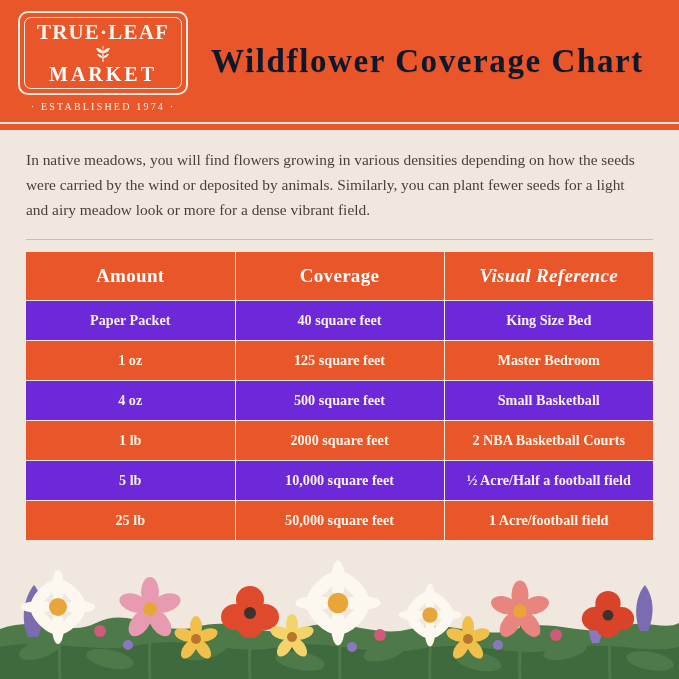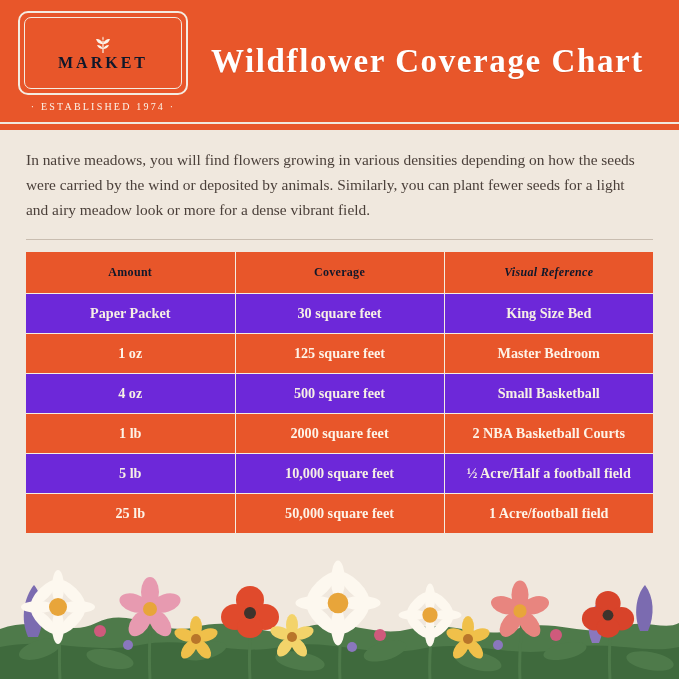--- a/index.html
+++ b/index.html
@@ -74,22 +74,22 @@
     line-height: 1;
     margin-bottom: 1px;
     z-index: 2;
   }
   .logo-sheaf {
     z-index: 2;
     line-height: 0;
     margin: 1px 0 1px 0;
   }
   .logo-line2 {
-    color: #0f172a;
-    font-size: 16px;
+    color: #ffffff;
+    font-size: 20px;
     letter-spacing: 3px;
     font-weight: bold;
     line-height: 1;
     z-index: 2;
   }
   .logo-est {
     color: #fbf4ea;
     font-size: 8.5px;
     letter-spacing: 2.2px;
     margin-top: 7px;
@@ -101,21 +101,21 @@
   }
   .logo-box-outer {
     position: relative;
     display: flex;
     flex-direction: column;
     align-items: center;
   }
   .header-title {
     flex: 1;
     text-align: center;
-    color: #ffffff;
+    color: #0f172a;
     font-size: 33px;
     letter-spacing: 1.6px;
     font-family: "Liberation Serif", serif;
     font-weight: bold;
     padding-right: 24px;
     text-shadow: 0 1px 0 rgba(0,0,0,0.08);
   }
 
   
   .header-rule {
@@ -148,22 +148,22 @@
     width: 100%;
     border-collapse: collapse;
     table-layout: fixed;
   }
   th, td {
     text-align: center;
     font-family: "Liberation Serif", serif;
   }
   thead th {
     background: #e8562a;
-    color: #0f172a;
-    font-size: 12px;
+    color: #ffffff;
+    font-size: 19px;
     font-weight: bold;
     padding: 13px 4px;
     letter-spacing: 0.3px;
     border-right: 1px solid #f4ece1;
   }
   thead th:last-child { border-right: none; font-style: italic; }
   tbody td {
     font-size: 14.2px;
     font-weight: bold;
     padding: 11px 4px;
@@ -192,20 +192,21 @@
 </style>
 </head>
 <body>
 
 <div class="page">
 
   <div class="header">
     <div class="logo-wrap">
       <div class="logo-box-outer">
         <div class="logo">
+          <div class="logo-line1">TRUE·LEAF</div>
           <div class="logo-sheaf">
             <svg width="26" height="18" viewBox="0 0 26 18">
               <g stroke="#fbf4ea" stroke-width="1.2" fill="none">
                 <path d="M13 17 L13 5"></path>
                 <path d="M13 8 C9 8 7 6 6 3 C10 3 12 5 13 8 Z" fill="#fbf4ea" stroke="none"></path>
                 <path d="M13 8 C17 8 19 6 20 3 C16 3 14 5 13 8 Z" fill="#fbf4ea" stroke="none"></path>
                 <path d="M13 13 C10 13 8 11.5 7 9 C10.5 9 12 11 13 13 Z" fill="#fbf4ea" stroke="none"></path>
                 <path d="M13 13 C16 13 18 11.5 19 9 C15.5 9 14 11 13 13 Z" fill="#fbf4ea" stroke="none"></path>
                 <path d="M13 5 C12 3 12.3 1.5 13 0.6 C13.7 1.5 14 3 13 5 Z" fill="#fbf4ea" stroke="none"></path>
               </g>
@@ -230,21 +231,21 @@
       <thead>
         <tr>
           <th>Amount</th>
           <th>Coverage</th>
           <th>Visual Reference</th>
         </tr>
       </thead>
       <tbody>
         <tr class="dark">
           <td>Paper Packet</td>
-          <td>30 square feet</td>
+          <td>40 square feet</td>
           <td>King Size Bed</td>
         </tr>
         <tr class="light">
           <td>1 oz</td>
           <td>125 square feet</td>
           <td>Master Bedroom</td>
         </tr>
         <tr class="dark">
           <td>4 oz</td>
           <td>500 square feet</td>

